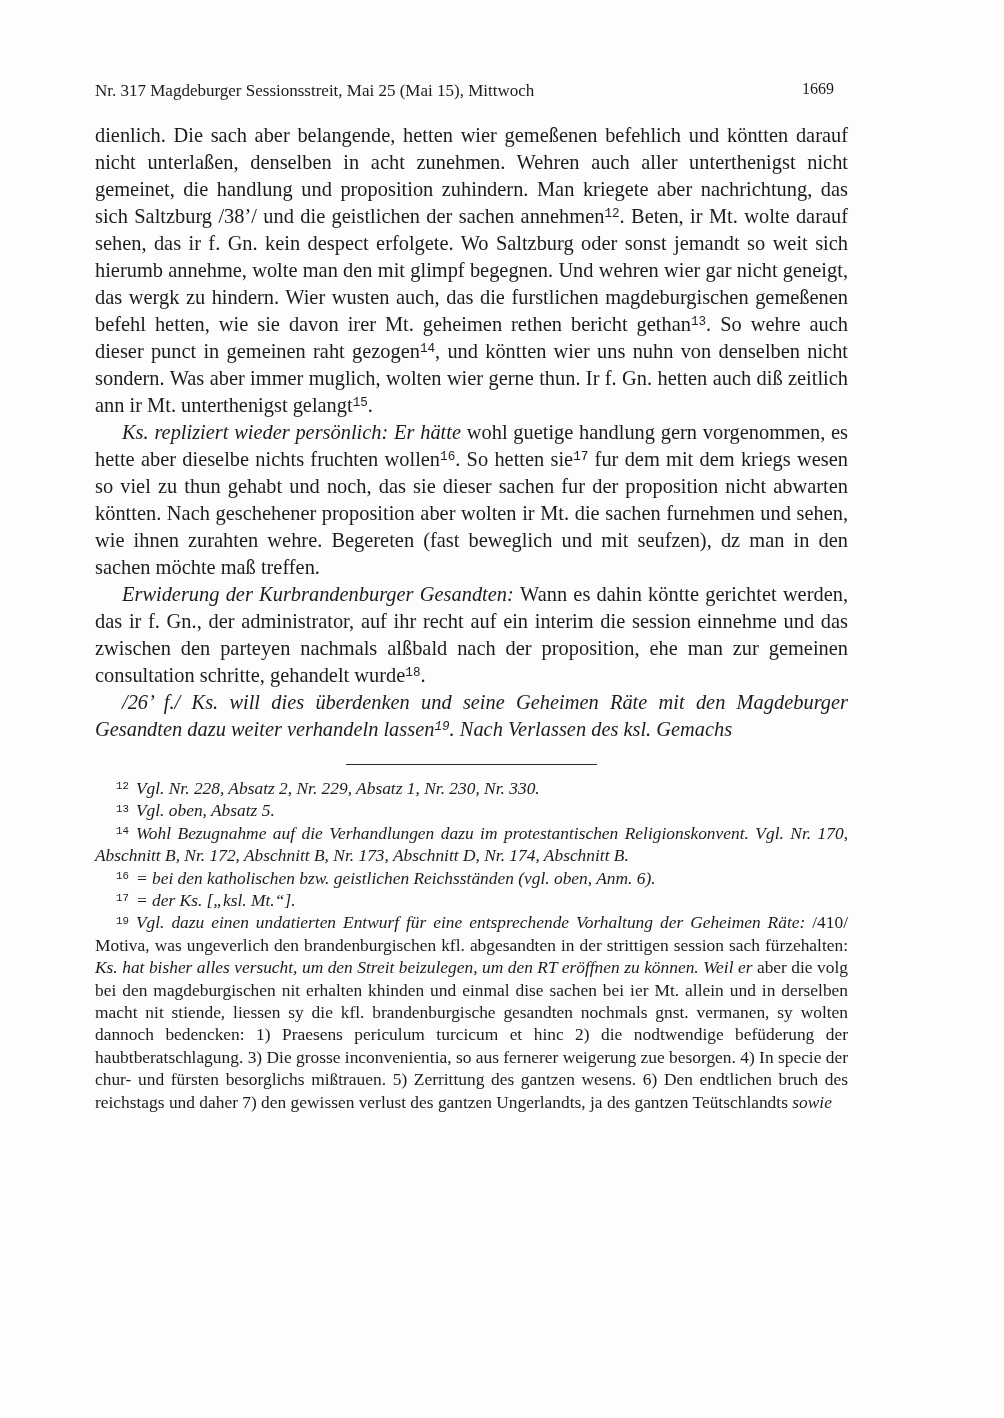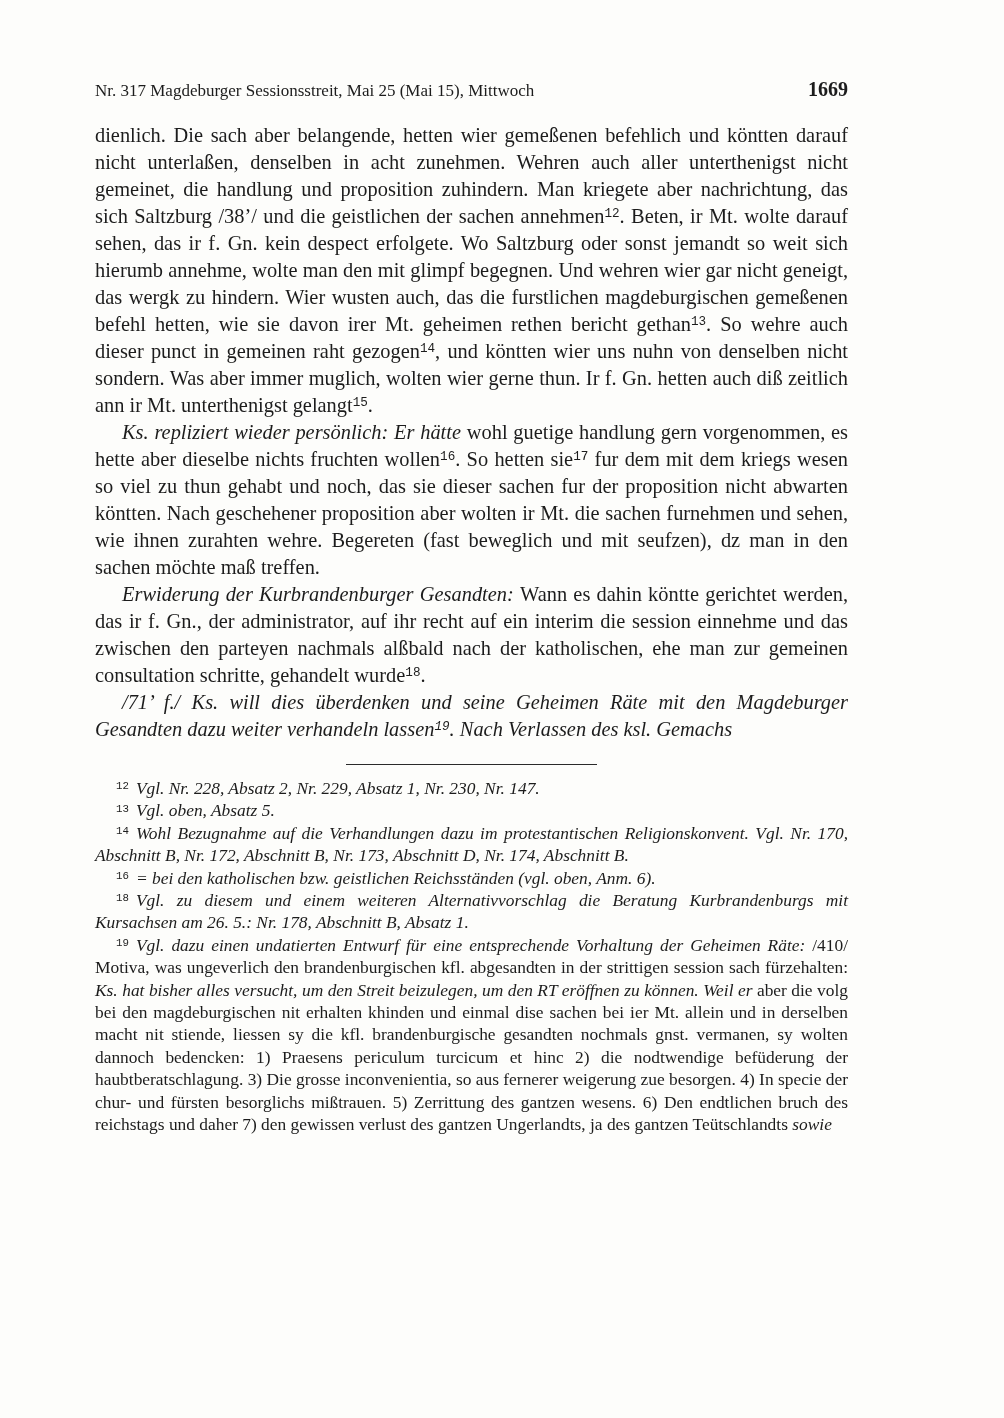--- a/index.html
+++ b/index.html
@@ -26,24 +26,23 @@
   .header {
     position: relative;
     text-align: left;
     font-size: 17px;
     line-height: 22px;
     margin-bottom: 20px;
   }
   .running-title { display: inline-block; }
   .page-number {
     position: absolute;
-    right: 0;
+    right: 14px;
     top: -2px;
-    font-size: 20px;
-    font-weight: bold;
+    font-size: 16px;
   }
   .body-text p.para {
     margin: 0;
     font-size: 20.4px;
     line-height: 27px;
     text-align: justify;
   }
   .body-text p.para.indent { text-indent: 27px; }
   .it { font-style: italic; }
   sup {
@@ -77,29 +76,29 @@
   <div class="content">
 
     <div class="header">
       <span class="running-title">Nr. 317 Magdeburger Sessionsstreit, Mai 25 (Mai 15), Mittwoch</span>
       <span class="page-number">1669</span>
     </div>
 
     <div class="body-text">
       <p class="para"><span>dienlich. Die sach aber belangende, hetten wier gemeßenen befehlich und köntten darauf nicht unterlaßen, denselben in acht zunehmen. Wehren auch aller unterthenigst nicht gemeinet, die handlung und proposition zuhindern. Man kriegete aber nachrichtung, das sich Saltzburg /38’/ und die geistlichen der sachen annehmen</span><sup>12</sup><span>. Beten, ir Mt. wolte darauf sehen, das ir f. Gn. kein despect erfolgete. Wo Saltzburg oder sonst jemandt so weit sich hierumb annehme, wolte man den mit glimpf begegnen. Und wehren wier gar nicht geneigt, das wergk zu hindern. Wier wusten auch, das die furstlichen magdeburgischen gemeßenen befehl hetten, wie sie davon irer Mt. geheimen rethen bericht gethan</span><sup>13</sup><span>. So wehre auch dieser punct in gemeinen raht gezogen</span><sup>14</sup><span>, und köntten wier uns nuhn von denselben nicht sondern. Was aber immer muglich, wolten wier gerne thun. Ir f. Gn. hetten auch diß zeitlich ann ir Mt. unterthenigst gelangt</span><sup>15</sup><span>.</span></p>
       <p class="para indent"><span class="it">Ks. repliziert wieder persönlich: Er hätte </span><span>wohl guetige handlung gern vorgenommen, es hette aber dieselbe nichts fruchten wollen</span><sup>16</sup><span>. So hetten sie</span><sup>17</sup><span> fur dem mit dem kriegs wesen so viel zu thun gehabt und noch, das sie dieser sachen fur der proposition nicht abwarten köntten. Nach geschehener proposition aber wolten ir Mt. die sachen furnehmen und sehen, wie ihnen zurahten wehre. Begereten (fast beweglich und mit seufzen), dz man in den sachen möchte maß treffen.</span></p>
-      <p class="para indent"><span class="it">Erwiderung der Kurbrandenburger Gesandten: </span><span>Wann es dahin köntte gerichtet werden, das ir f. Gn., der administrator, auf ihr recht auf ein interim die session einnehme und das zwischen den parteyen nachmals alßbald nach der katholischen, ehe man zur gemeinen consultation schritte, gehandelt wurde</span><sup>18</sup><span>.</span></p>
-      <p class="para indent"><span class="it">/71’ f./ Ks. will dies überdenken und seine Geheimen Räte mit den Magdeburger Gesandten dazu weiter verhandeln lassen</span><sup class="it">19</sup><span class="it">. Nach Verlassen des ksl. Gemachs</span></p>
+      <p class="para indent"><span class="it">Erwiderung der Kurbrandenburger Gesandten: </span><span>Wann es dahin köntte gerichtet werden, das ir f. Gn., der administrator, auf ihr recht auf ein interim die session einnehme und das zwischen den parteyen nachmals alßbald nach der proposition, ehe man zur gemeinen consultation schritte, gehandelt wurde</span><sup>18</sup><span>.</span></p>
+      <p class="para indent"><span class="it">/26’ f./ Ks. will dies überdenken und seine Geheimen Räte mit den Magdeburger Gesandten dazu weiter verhandeln lassen</span><sup class="it">19</sup><span class="it">. Nach Verlassen des ksl. Gemachs</span></p>
     </div>
 
     <hr class="fn-sep">
 
     <div class="footnotes">
-      <p class="fn"><sup class="fn-num">12</sup><span class="fn-body"><span class="it">Vgl. Nr. 228, Absatz 2, Nr. 229, Absatz 1, Nr. 230, Nr. 147.</span></span></p>
+      <p class="fn"><sup class="fn-num">12</sup><span class="fn-body"><span class="it">Vgl. Nr. 228, Absatz 2, Nr. 229, Absatz 1, Nr. 230, Nr. 330.</span></span></p>
       <p class="fn"><sup class="fn-num">13</sup><span class="fn-body"><span class="it">Vgl. oben, Absatz 5.</span></span></p>
       <p class="fn"><sup class="fn-num">14</sup><span class="fn-body"><span class="it">Wohl Bezugnahme auf die Verhandlungen dazu im protestantischen Religionskonvent. Vgl. Nr. 170, Abschnitt B, Nr. 172, Abschnitt B, Nr. 173, Abschnitt D, Nr. 174, Abschnitt B.</span></span></p>
       <p class="fn"><sup class="fn-num">16</sup><span class="fn-body"><span class="it">= bei den katholischen bzw. geistlichen Reichsständen (vgl. oben, Anm. 6).</span></span></p>
-      <p class="fn"><sup class="fn-num">18</sup><span class="fn-body"><span class="it">Vgl. zu diesem und einem weiteren Alternativvorschlag die Beratung Kurbrandenburgs mit Kursachsen am 26. 5.: Nr. 178, Abschnitt B, Absatz 1.</span></span></p>
+      <p class="fn"><sup class="fn-num">17</sup><span class="fn-body"><span class="it">= der Ks. [„ksl. Mt.“].</span></span></p>
       <p class="fn"><sup class="fn-num">19</sup><span class="fn-body"><span class="it">Vgl. dazu einen undatierten Entwurf für eine entsprechende Vorhaltung der Geheimen Räte: </span><span>/410/ Motiva, was ungeverlich den brandenburgischen kfl. abgesandten in der strittigen session sach fürzehalten: </span><span class="it">Ks. hat bisher alles versucht, um den Streit beizulegen, um den RT eröffnen zu können. Weil er </span><span>aber die volg bei den magdeburgischen nit erhalten khinden und einmal dise sachen bei ier Mt. allein und in derselben macht nit stiende, liessen sy die kfl. brandenburgische gesandten nochmals gnst. vermanen, sy wolten dannoch bedencken: 1) Praesens periculum turcicum et hinc 2) die nodtwendige befüderung der haubtberatschlagung. 3) Die grosse inconvenientia, so aus fernerer weigerung zue besorgen. 4) In specie der chur- und fürsten besorglichs mißtrauen. 5) Zerrittung des gantzen wesens. 6) Den endtlichen bruch des reichstags und daher 7) den gewissen verlust des gantzen Ungerlandts, ja des gantzen Teütschlandts </span><span class="it">sowie</span></span></p>
     </div>
 
   </div>
 </div>
 
 </body></html>

